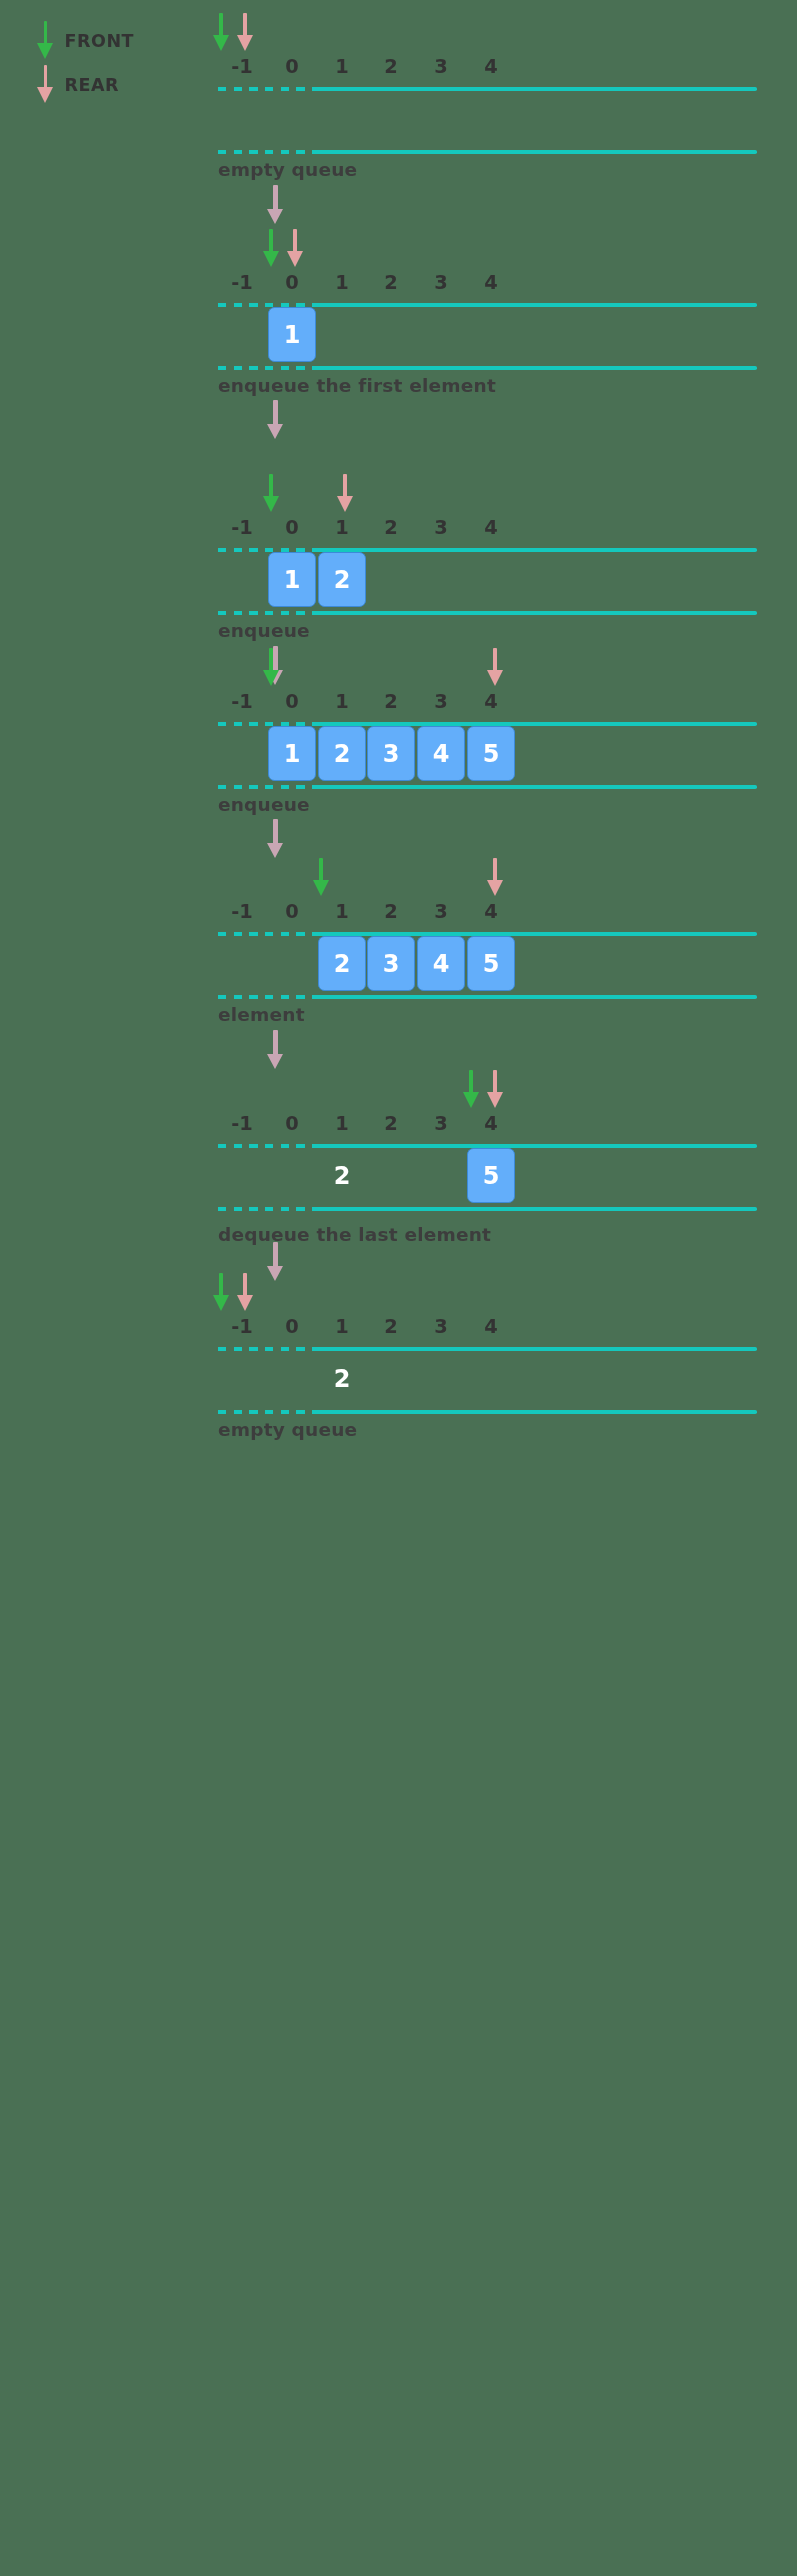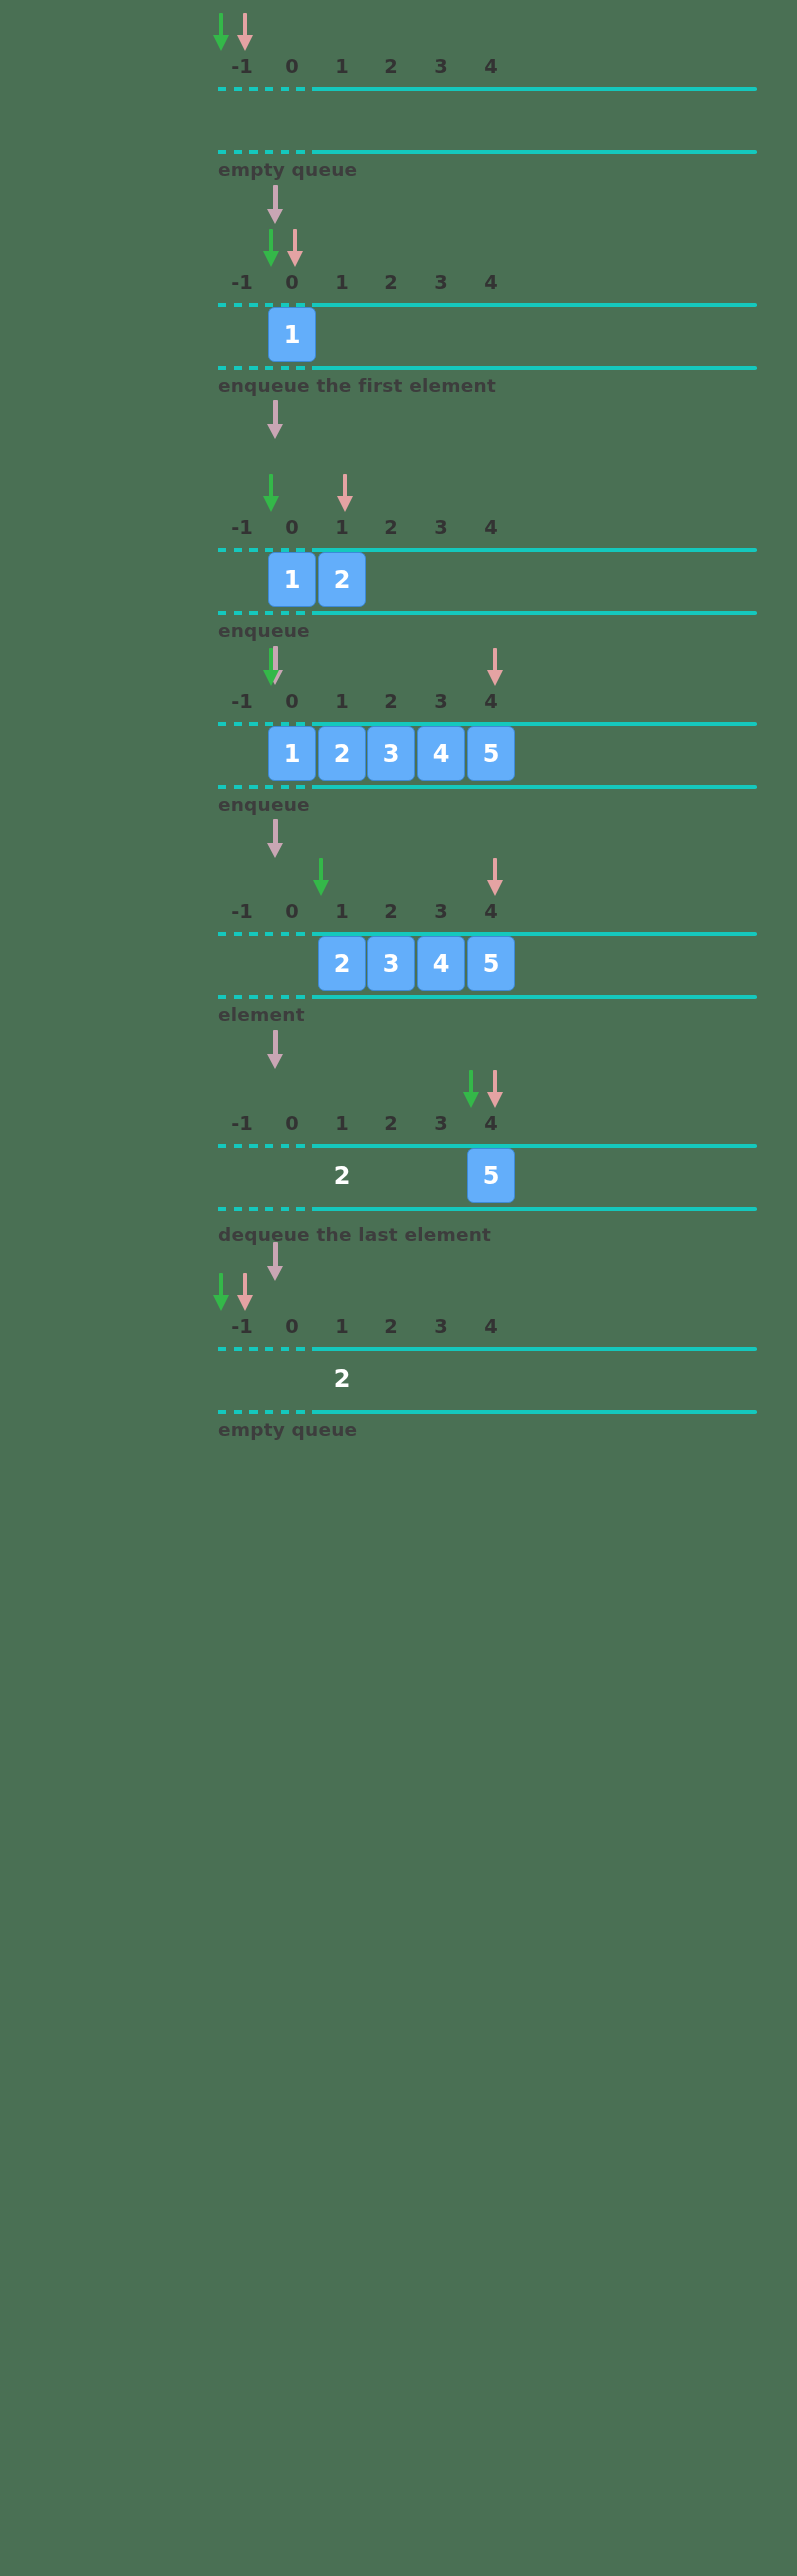--- a/index.html
+++ b/index.html
@@ -159,20 +159,34 @@
     font-weight: bold;
     color: #3d3d3d;
     letter-spacing: 0.2px;
     white-space: nowrap;
   }
 </style>
 </head>
 <body>
 
 <div class="legend">
+  <div class="legend-row">
+    <span class="arw green">
+      <span class="shaft"></span>
+        <span class="head"></span>
+    </span>
+    <span class="legend-label">FRONT</span>
+  </div>
+  <div class="legend-row">
+    <span class="arw pink">
+      <span class="shaft"></span>
+        <span class="head"></span>
+    </span>
+    <span class="legend-label">REAR</span>
+  </div>
 </div>
 
 <div id="stages-root">
     <div class="stage" style="top: 13px;">
       <div class="ptr-layer">
         <div class="ptr" style="left: 221px;"><span class="arw green"><span class="shaft"></span><span class="head"></span></span></div>
         <div class="ptr" style="left: 245px;"><span class="arw pink"><span class="shaft"></span><span class="head"></span></span></div>
       </div>
       <div class="idx-row">
         <div class="idx" style="left: 0px;">-1</div>

